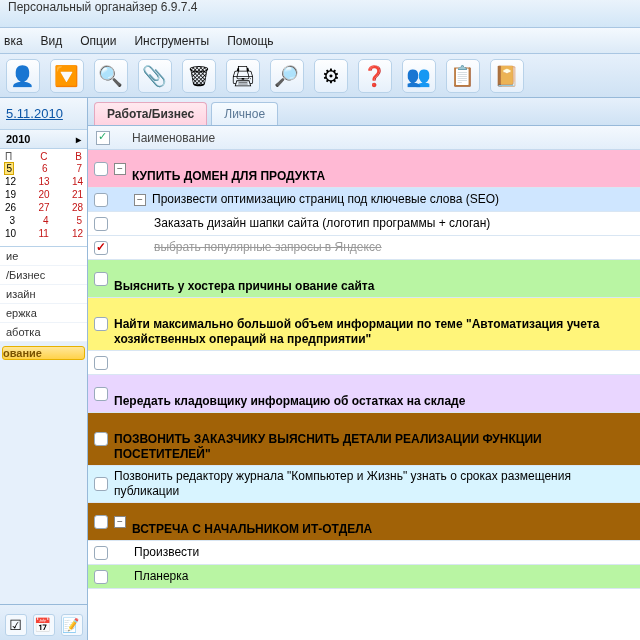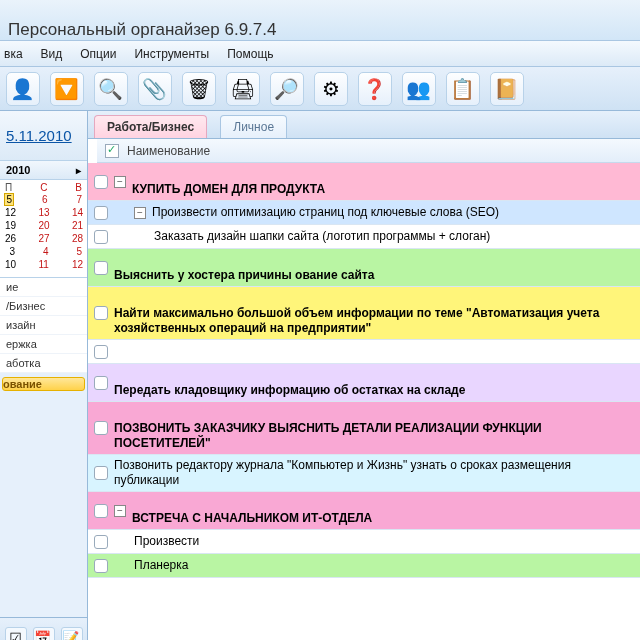--- a/index.html
+++ b/index.html
@@ -1,61 +1,61 @@
 <!DOCTYPE html>
 <html><head>
 <meta charset="utf-8">
 <style>
 * { margin: 0; padding: 0; box-sizing: border-box; font-family: Tahoma, Arial, sans-serif; }
 body { width: 640px; height: 640px; overflow: hidden; background: #d6e7f7; }
 
-.title-bar { height: 28px; background: linear-gradient(#eaf3fb,#d2e6f7); border-bottom:1px solid #a9c6e2; font-size:17px; padding:20px 8px; color:#333; }
+.title-bar { height: 28px; background: linear-gradient(#eaf3fb,#d2e6f7); border-bottom:1px solid #a9c6e2; font-size:12px; padding:0 8px; color:#333; }
 .menu-bar { height: 26px; background: linear-gradient(#f4f9fe,#dceaf7); border-bottom:1px solid #a9c6e2; font-size:12px; display:flex; align-items:center; padding:0 4px; gap:18px; color:#222; }
 .menu-bar span { cursor: default; }
 
 .toolbar { height: 44px; background: linear-gradient(#e6f0fb,#cfe2f4); border-bottom:1px solid #97b9d9; display:flex; align-items:center; gap:10px; padding:0 6px; }
 .toolbar button { width:34px; height:34px; border:1px solid #b8d2e9; border-radius:5px; background:linear-gradient(#fdfeff,#e6f0fb); display:flex; align-items:center; justify-content:center; cursor:pointer; font-size:20px; }
 
 .main { display:flex; height: calc(100% - 94px); }
 .left { width: 88px; background:#e6f0fb; border-right:1px solid #97b9d9; font-size:11px; overflow:hidden; position:relative; }
-.left-date { padding:16px 6px; color:#0b55a6; background:linear-gradient(#f1f7fd,#dceaf7); border-bottom:1px solid #b8d2e9; font-size:15px; }
+.left-date { padding:8px 6px; color:#0b55a6; background:linear-gradient(#f1f7fd,#dceaf7); border-bottom:1px solid #b8d2e9; font-size:13px; }
 .left-date a { color:#0b55a6; text-decoration:underline; cursor:pointer;}
 .calnav { padding:3px 6px; font-weight:bold; background:linear-gradient(#f1f7fd,#dceaf7); border-bottom:1px solid #b8d2e9; display:flex; align-items:center; }
 .calnav .spacer{flex:1}
 .calnav .arrow{font-size:10px; margin-left:4px; cursor:pointer;}
 .cal { padding:2px 4px 6px 4px; background:#fff; border-bottom:1px solid #b8d2e9; }
 .cal .wd { display:flex; gap:3px; font-size:10px; color:#555; justify-content:space-between; padding:0 1px; }
 .cal .wk { display:flex; gap:3px; font-size:10px; justify-content:space-between; padding:1px 1px; }
 .cal .wk span { width:10px; text-align:right; }
 .cal .sat{color:#c41616;} .cal .sun{color:#c41616;}
 .cal .today { background:#ffe47a; border:1px solid #d4a500; padding:0 1px; margin:-1px; }
 .left-list { background:#fff; font-size:11px; }
 .left-list div { padding:3px 6px; border-bottom:1px solid #eef3f9; color:#333; cursor:pointer; }
 .left-sel { background:linear-gradient(#ffe79a,#ffd24a)!important; border:1px solid #e6b100; font-weight:bold; color:#7a5200 !important; margin:4px 2px; border-radius:3px; }
 .left-bottom { position:absolute; bottom:0; left:0; right:0; height:40px; background:linear-gradient(#e6f0fb,#cfe2f4); border-top:1px solid #97b9d9; display:flex; align-items:center; justify-content:center; gap:6px; }
 .left-bottom span{ width:22px; height:22px; border:1px solid #b8d2e9; border-radius:3px; background:#f4f9fe; display:flex; align-items:center; justify-content:center; font-size:14px; cursor:pointer;}
 
 .right { flex:1; background:#fff; display:flex; flex-direction:column; }
-.tabs { height:28px; background:linear-gradient(#e6f0fb,#cfe2f4); border-bottom:1px solid #97b9d9; display:flex; align-items:flex-end; padding:0 6px; gap:13px; font-size:12px; }
+.tabs { height:28px; background:linear-gradient(#e6f0fb,#cfe2f4); border-bottom:1px solid #97b9d9; display:flex; align-items:flex-end; padding:0 6px; gap:4px; font-size:12px; }
 .tab { padding:4px 12px; border:1px solid #a9c6e2; border-bottom:none; border-radius:4px 4px 0 0; background:linear-gradient(#f6fbff,#e6f0fb); cursor:pointer; color:#5a7795;}
 .tab.active { background:linear-gradient(#ffe9ef,#ffd3e1); color:#333; font-weight:bold; border-color:#e5a8bf;}
-.header-row { height:24px; background:linear-gradient(#f4f9fe,#e3eefa); border-bottom:1px solid #c6d9ed; display:flex; align-items:center; padding:0 8px; gap:8px; font-size:12px; color:#444;margin-left:9px;}
+.header-row { height:24px; background:linear-gradient(#f4f9fe,#e3eefa); border-bottom:1px solid #c6d9ed; display:flex; align-items:center; padding:0 8px; gap:22px; font-size:12px; color:#444;}
 .header-row .chk{width:14px;height:14px;border:1px solid #9ab; background:#fff; display:inline-block; position:relative;}
 .header-row .chk::after{content:"✓"; position:absolute; font-size:11px; top:-2px; left:1px; color:#2a6;}
 
 .task-list { flex:1; overflow:auto; }
 .task { display:flex; align-items:center; font-size:12px; border-bottom:1px solid #d9e6f3; min-height:24px; padding:3px 4px 3px 6px; gap:6px; }
 .task .c { width:14px; height:14px; border:1px solid #9ab; border-radius:3px; background:#fff; flex-shrink:0; position:relative; cursor:pointer;}
 .task .c.done::after{content:"✓"; color:#c00; font-size:12px; position:absolute; top:-2px; left:1px; font-weight:bold;}
 .task .ex { width:12px; height:12px; border:1px solid #888; background:#fff; font-size:10px; line-height:10px; text-align:center; flex-shrink:0; cursor:pointer; color:#555;}
 .task .sp { flex-shrink:0; }
 .task .txt { flex:1; line-height:1.25;}
 .task.bold .txt { font-weight:bold;margin-top:16px; }
 .task.strike .txt { text-decoration:line-through; color:#999; }
-.c-pink{background:#f9a8d4;} .c-pink2{background:#ffb9d4;}
+.c-pink{background:#a16207;} .c-pink2{background:#ffb9d4;}
 .c-blue{background:#cfe6ff;} .c-green{background:#b9f5a3;}
 .c-yellow{background:#fff57a;} .c-lav{background:#e9d6ff;} .c-ice{background:#d8f4ff;}
 .c-white{background:#ffffff;}
 </style>
 </head>
 <body>
 
 <div class="title-bar">Персональный органайзер 6.9.7.4</div>
 
 <div class="menu-bar" id="menu-bar">
@@ -165,20 +165,26 @@
           <span class="sp" style="width: 14px;"></span>
           <span class="ex">−</span>
           <span class="txt">Произвести оптимизацию страниц под ключевые слова (SEO)</span>
         </div>
         <div class="task c-white">
           <span class="c"></span>
           <span class="sp" style="width: 14px;"></span>
           <span class="sp" style="width: 14px;"></span>
           <span class="txt">Заказать дизайн шапки сайта (логотип программы + слоган)</span>
         </div>
+        <div class="task c-white strike">
+          <span class="c done"></span>
+          <span class="sp" style="width: 14px;"></span>
+          <span class="sp" style="width: 14px;"></span>
+          <span class="txt">выбрать популярные запросы в Яндексе</span>
+        </div>
         <div class="task c-green bold">
           <span class="c"></span>
           <span class="txt">Выяснить у хостера причины ование сайта</span>
         </div>
         <div class="task c-yellow bold">
           <span class="c"></span>
           <span class="txt">Найти максимально большой объем информации по теме "Автоматизация учета хозяйственных операций на предприятии"</span>
         </div>
         <div class="task c-white">
           <span class="c"></span>

